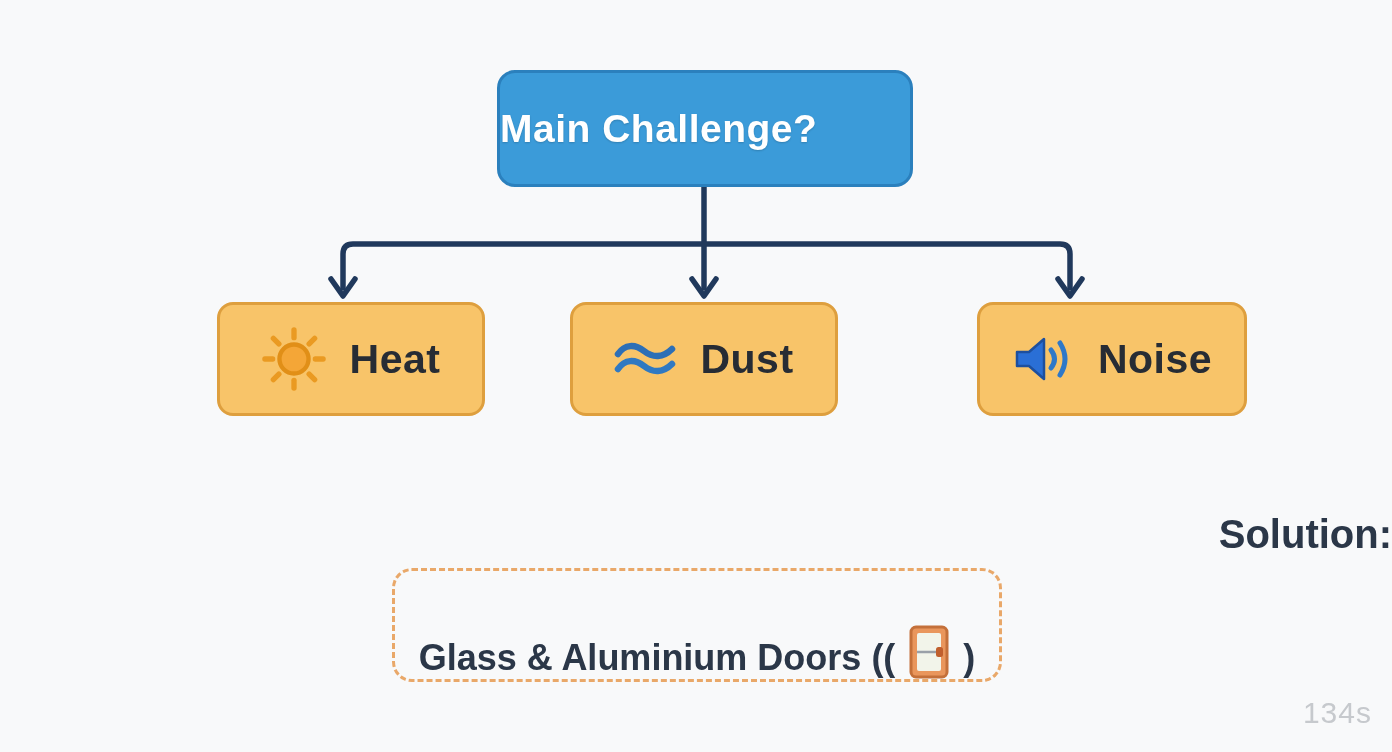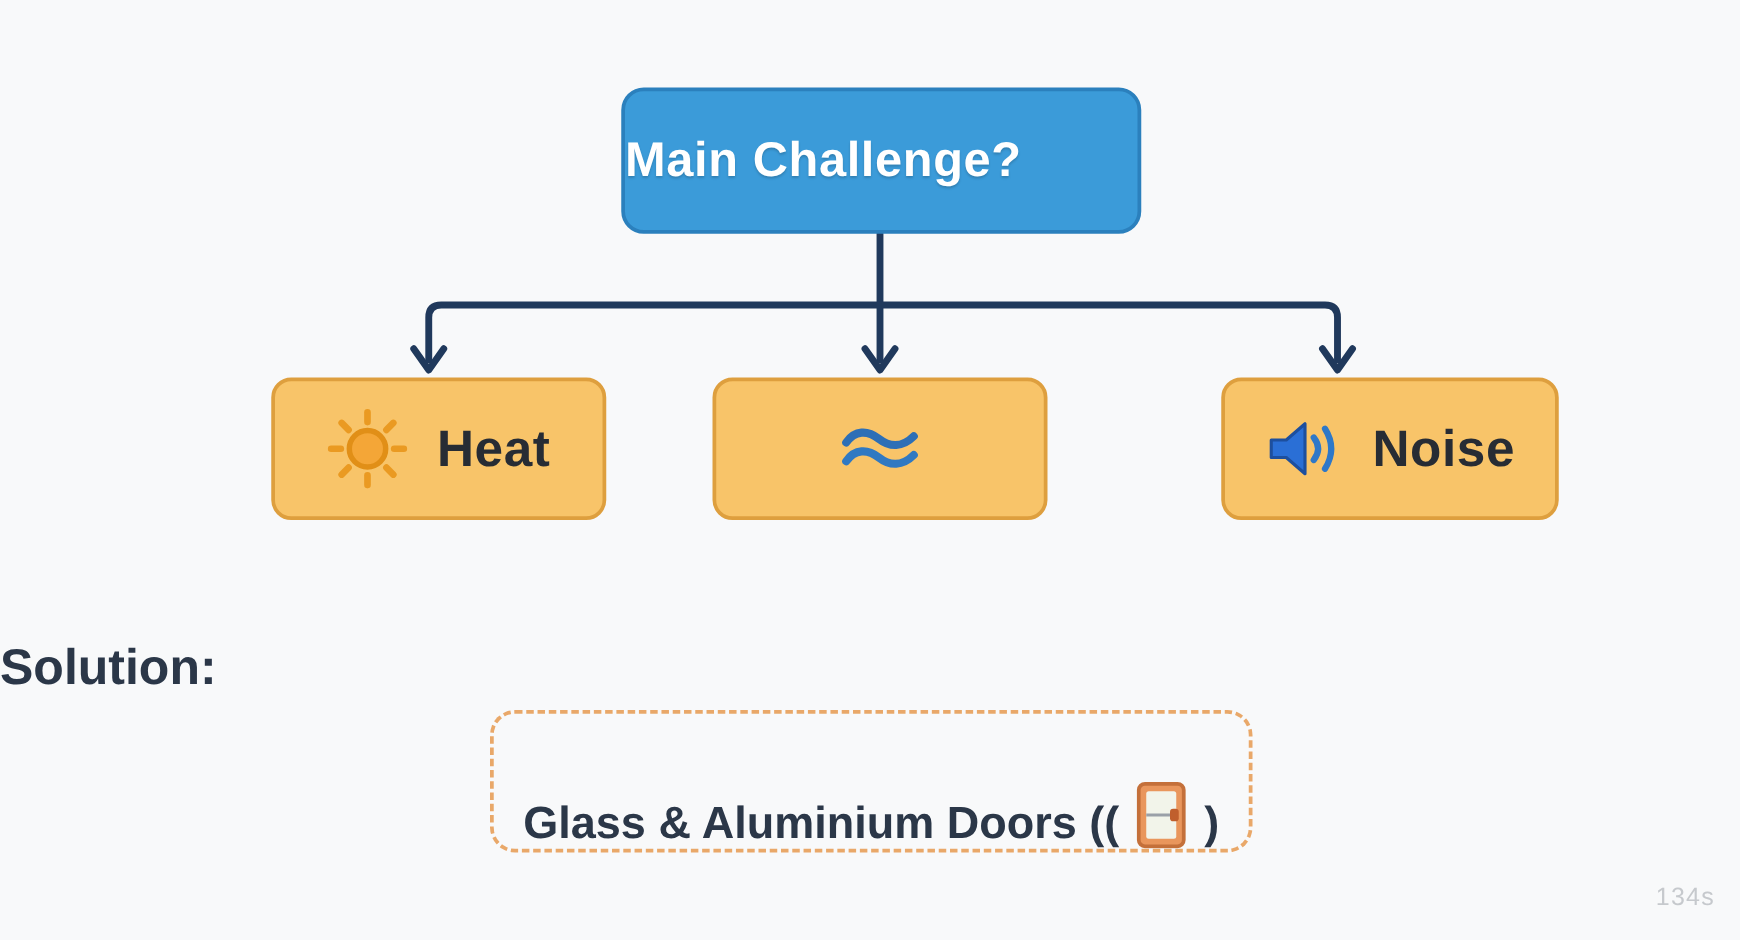--- a/index.html
+++ b/index.html
@@ -55,21 +55,21 @@
     font-size: 41px; font-weight: 700;
     color: var(--child-text, #272c34);
     letter-spacing: 0.5px;
   }
   .child-icon { display: flex; align-items: center; }
 
   
   .solution-heading {
     position: absolute;
     left: 0; top: 512px; width: 1392px;
-    text-align: left;
+    text-align: right;
     font-size: 40px; font-weight: 700;
     color: var(--solution-text, #2b3748);
   }
   .solution-box {
     position: absolute;
     left: 392px; top: 568px;
     width: 610px; height: 114px;
     box-sizing: border-box;
     border: 3px dashed var(--solution-dash-border, #e9a869);
     border-radius: 20px;
@@ -79,21 +79,21 @@
   .solution-text {
     font-size: 36px; font-weight: 700;
     color: var(--solution-text, #2b3748);
     white-space: nowrap;
   }
   .door-wrap { display: flex; align-items: center; margin: 0 2px; }
 
   .watermark {
     position: absolute;
     right: 20px; bottom: 22px;
-    font-size: 20px;
+    font-size: 30px;
     color: var(--watermark-text, #c6c9cd);
     letter-spacing: 1px;
   }
 </style>
 </head>
 <body>
 
 <div class="stage">
 
   <svg class="connectors" width="1392" height="752" viewBox="0 0 1392 752">
@@ -130,20 +130,21 @@
     <span class="child-label">Heat</span>
   </div>
 
   <div class="node-child dust">
     <span class="child-icon">
       <svg width="62" height="42" viewBox="0 0 62 42">
         <path d="M4 16 C 11 6, 21 6, 30 13 C 39 20, 49 20, 58 11" fill="none" stroke="#2d6fb6" stroke-width="6.5" stroke-linecap="round"></path>
         <path d="M4 31 C 11 21, 21 21, 30 28 C 39 35, 49 35, 58 26" fill="none" stroke="#3079c2" stroke-width="6.5" stroke-linecap="round"></path>
       </svg>
     </span>
+    <span class="child-label">Dust</span>
   </div>
 
   <div class="node-child noise">
     <span class="child-icon">
       <svg width="62" height="56" viewBox="0 0 62 56">
         <path d="M5 21 L17 21 L32 8 L32 48 L17 35 L5 35 Z" fill="#2a6fd6" stroke="#1d4f9e" stroke-width="2.5" stroke-linejoin="round"></path>
         <path d="M39 19 Q46 28 39 37" fill="none" stroke="#2e78c8" stroke-width="5" stroke-linecap="round"></path>
         <path d="M48 12 Q58 28 48 44" fill="none" stroke="#2e78c8" stroke-width="5" stroke-linecap="round"></path>
       </svg>
     </span>

